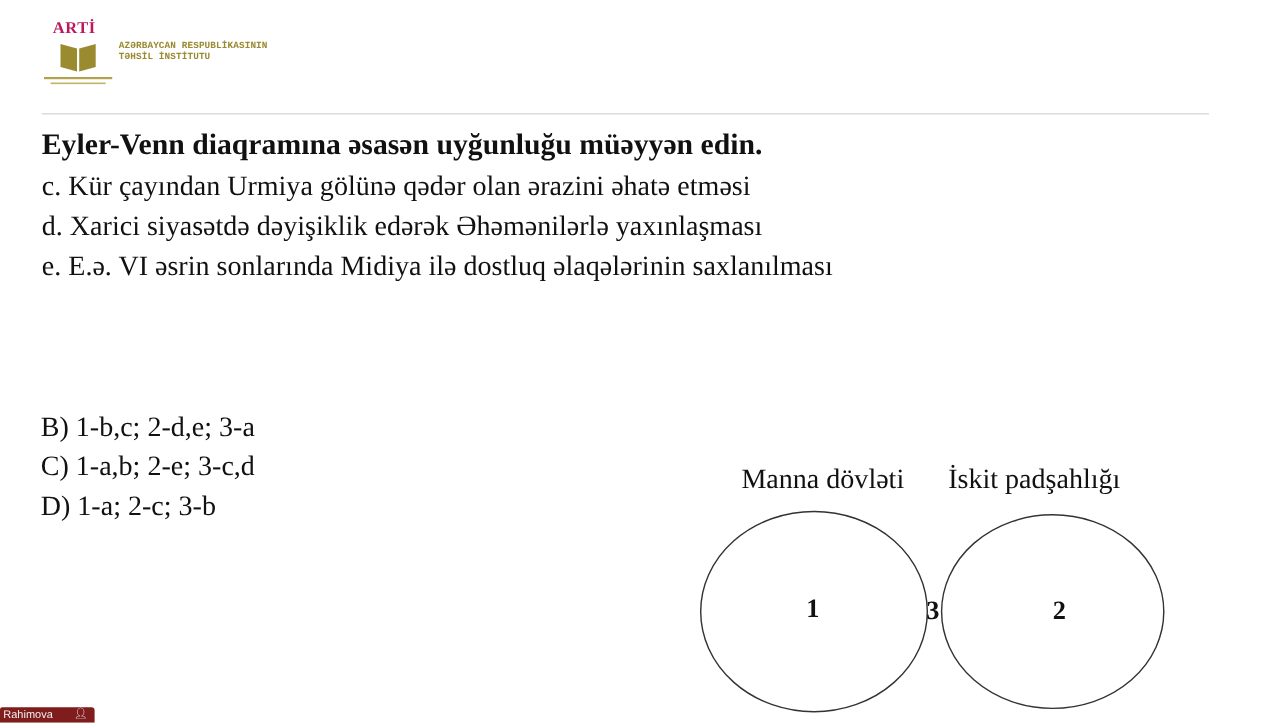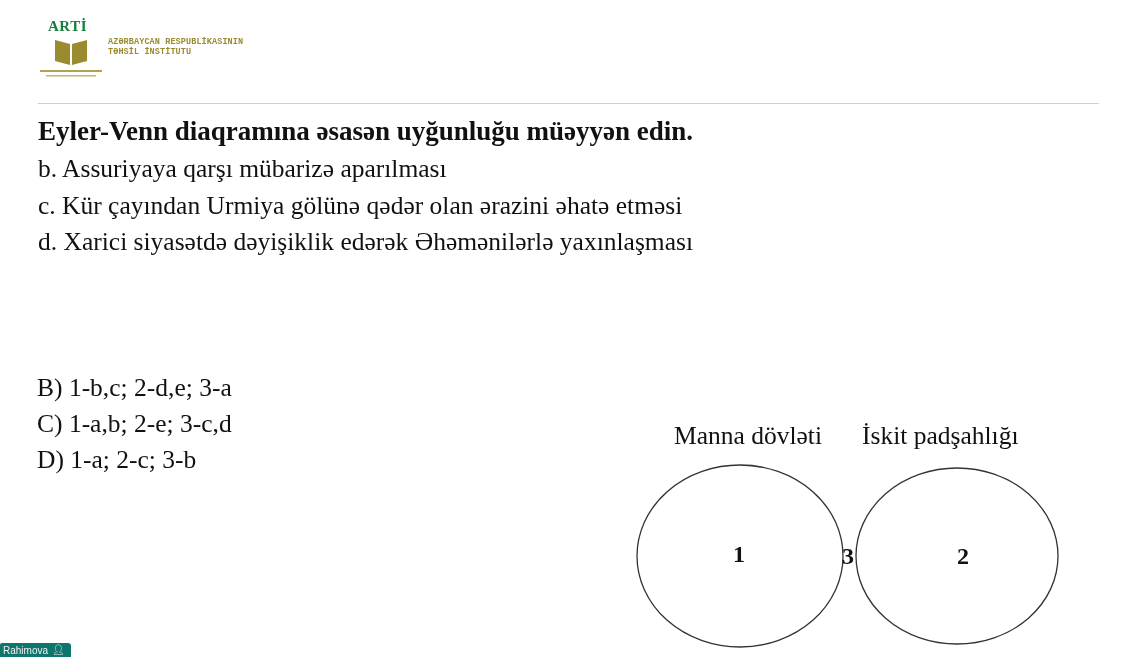--- a/index.html
+++ b/index.html
@@ -22,21 +22,21 @@
       width: 66px;
       height: 62px;
     }
     .logo-arti {
       position: absolute;
       left: 10px;
       top: 2px;
       font-family: "Liberation Serif", serif;
       font-weight: bold;
       font-size: 15px;
-      color: #15803d;
+      color: #be185d;
       letter-spacing: 0.5px;
     }
     .logo-svg {
       position: absolute;
       left: 0;
       top: 20px;
     }
     .org-name {
       position: absolute;
       left: 108px;
@@ -122,29 +122,29 @@
     }
     .region-1 { left: 94px; top: 125px; }
     .region-3 { left: 203px; top: 127px; }
     .region-2 { left: 318px; top: 127px; }
     .name-tag {
       position: absolute;
       left: 0;
       top: 643px;
       height: 14px;
       padding: 0 6px 0 3px;
-      background: #0f766e;
+      background: #7f1d1d;
       border-radius: 2px 3px 0 0;
       color: #f0f0f0;
       font-family: "Liberation Sans", sans-serif;
       font-size: 10px;
       line-height: 15px;
       display: flex;
       align-items: flex-start;
-      gap: 4px;
+      gap: 19px;
     }
     .name-tag .tag-icon {
       font-size: 10px;
       line-height: 14px;
     }
   </style>
 </head>
 <body>
 
 <div class="logo">
@@ -159,23 +159,23 @@
 <div class="org-name">
   <div>AZƏRBAYCAN RESPUBLİKASININ</div>
   <div>TƏHSİL İNSTİTUTU</div>
 </div>
 
 <div class="divider"></div>
 
 <div class="question-title">Eyler-Venn diaqramına əsasən uyğunluğu müəyyən edin.</div>
 
 <ul class="statements">
-  <li class="statement">b. Assuriyaya qarşı mübarizə aparılması</li>
   <li class="statement">c. Kür çayından Urmiya gölünə qədər olan ərazini əhatə etməsi</li>
   <li class="statement">d. Xarici siyasətdə dəyişiklik edərək Əhəmənilərlə yaxınlaşması</li>
+  <li class="statement">e. E.ə. VI əsrin sonlarında Midiya ilə dostluq əlaqələrinin saxlanılması</li>
 </ul>
 
 <ul class="options">
   <li class="option">B) 1-b,c; 2-d,e; 3-a</li>
   <li class="option">C) 1-a,b; 2-e; 3-c,d</li>
   <li class="option">D) 1-a; 2-c; 3-b</li>
 </ul>
 
 <div class="venn">
   <svg width="440" height="242" viewBox="0 0 440 242">

